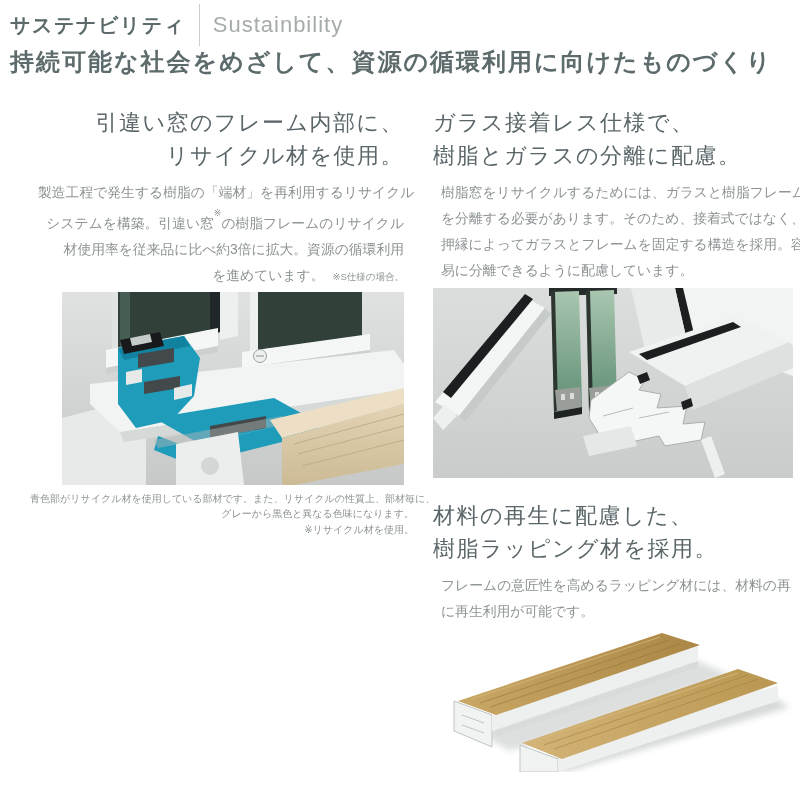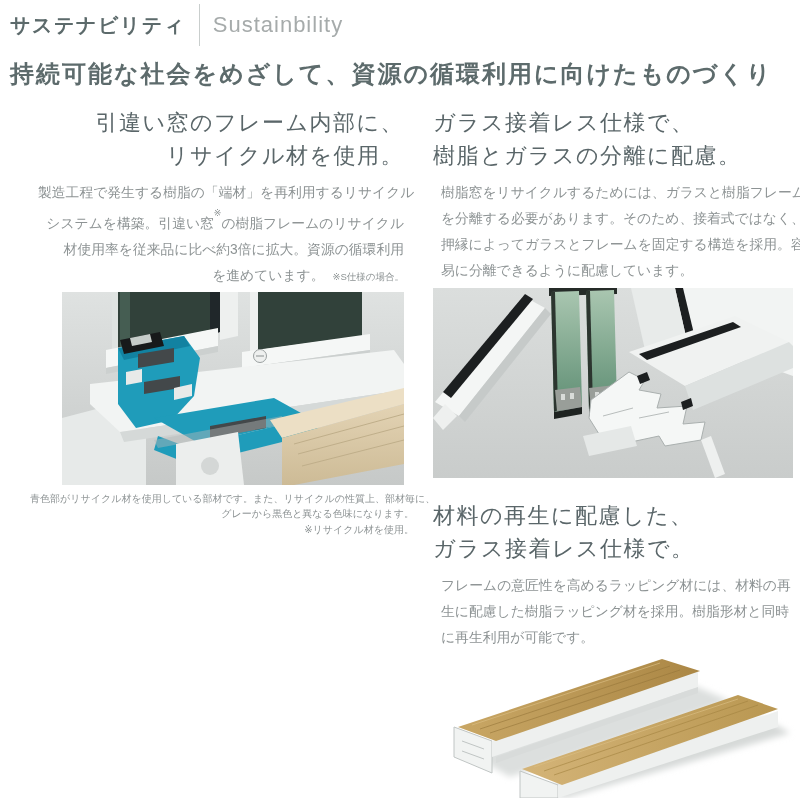--- a/index.html
+++ b/index.html
@@ -9,21 +9,21 @@
   }
   .page{position:relative;width:800px;height:684px;}
 
   
   .header{position:absolute;left:10px;top:4px;height:42px;display:flex;align-items:center;}
   .header-jp{font-size:20px;font-weight:600;letter-spacing:1.5px;color:var(--header-title,#5c6a6b);white-space:nowrap;}
   .header-div{width:1px;height:42px;background:var(--divider,#c9cecd);margin:0 13px;}
   .header-en{font-size:22px;font-weight:400;letter-spacing:1px;color:var(--header-subtitle,#a6abab);white-space:nowrap;}
 
   
-  .tagline{position:absolute;left:10px;top:58px;font-size:24px;font-weight:700;
+  .tagline{position:absolute;left:10px;top:46px;font-size:24px;font-weight:700;
     letter-spacing:2px;color:var(--tagline-text,#5d6b6c);white-space:nowrap;}
 
   
   .col{position:absolute;top:106px;}
   .col-left{left:30px;width:374px;text-align:right;}
   .col-right{left:433px;width:362px;}
 
   .sec-heading{margin:0;font-size:22px;font-weight:500;letter-spacing:1.5px;
     color:var(--heading-text,#5a6669);}
   .sec-heading .hline{display:block;line-height:33px;white-space:nowrap;}
@@ -190,25 +190,24 @@
           <polygon points="204,88 214,84 217,92 207,96" fill="#1c1f20"></polygon>
           <polygon points="248,114 258,110 260,118 250,122" fill="#1c1f20"></polygon>
           <polygon points="268,152 278,148 292,186 282,190" fill="#eef0ef"></polygon>
           <polygon points="150,148 198,138 204,158 156,168" fill="#e5e8e7"></polygon>
         </g>
       </svg>
     </span>
 
     <h2 class="sec-heading heading-2">
       <span class="hline">材料の再生に配慮した、</span>
-      <span class="hline">ガラス接着レス仕様で。</span>
+      <span class="hline">樹脂ラッピング材を採用。</span>
     </h2>
     <p class="body">
       <span class="bl">フレームの意匠性を高めるラッピング材には、材料の再</span>
-      <span class="bl">生に配慮した樹脂ラッピング材を採用。樹脂形材と同時</span>
       <span class="bl">に再生利用が可能です。</span>
     </p>
 
     <span class="figure figure-wood">
       <svg width="368" height="145" viewBox="0 0 368 145" xmlns="http://www.w3.org/2000/svg">
         <defs>
           <linearGradient id="wgA" x1="0" y1="0" x2="1" y2="0">
             <stop offset="0" stop-color="#c9a765"></stop>
               <stop offset="1" stop-color="#ab8745"></stop>
           </linearGradient>

